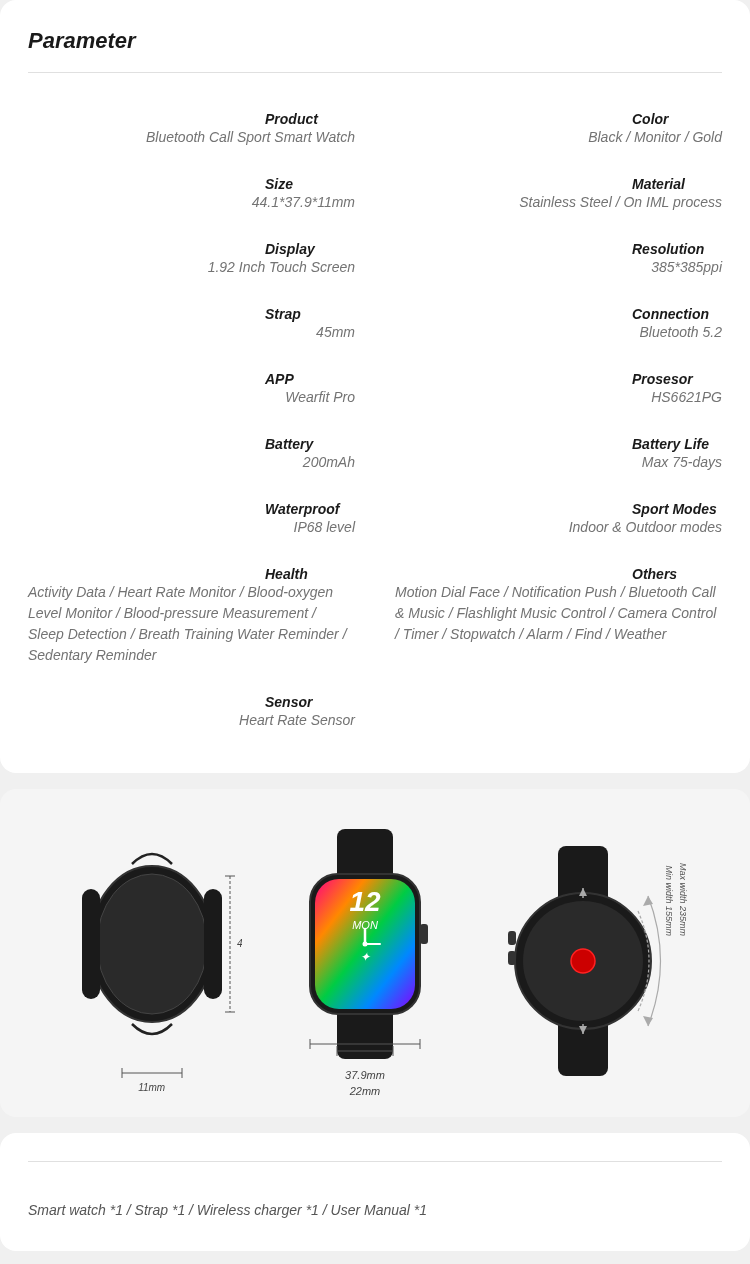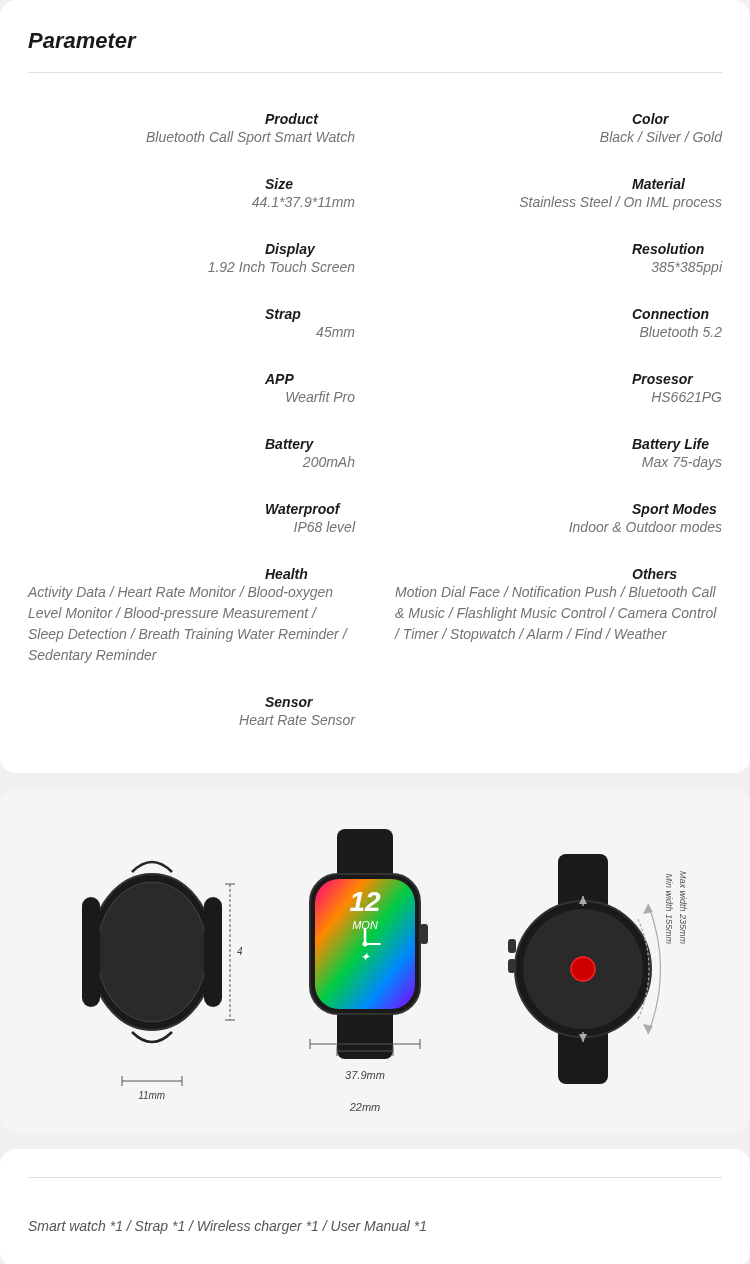--- a/index.html
+++ b/index.html
@@ -158,21 +158,21 @@
         <div class="param-row">
           <span class="param-label">Sensor</span>
           <span class="param-value">Heart Rate Sensor</span>
         </div>
       </div>
 
       <div class="right-col">
 
         <div class="param-row">
           <span class="param-label">Color</span>
-          <span class="param-value">Black / Silver / Gold</span>
+          <span class="param-value">Black / Monitor / Gold</span>
         </div>
 
         <div class="param-row">
           <span class="param-label">Material</span>
           <span class="param-value">Stainless Steel / On IML process</span>
         </div>
 
         <div class="param-row">
           <span class="param-label">Resolution</span>
           <span class="param-value">385*385ppi</span>
@@ -276,21 +276,21 @@
 
             <line x1="25" y1="215" x2="135" y2="215" stroke="#555" stroke-width="1"></line>
             <line x1="25" y1="210" x2="25" y2="220" stroke="#555" stroke-width="1"></line>
             <line x1="135" y1="210" x2="135" y2="220" stroke="#555" stroke-width="1"></line>
 
             <line x1="52" y1="222" x2="108" y2="222" stroke="#555" stroke-width="1"></line>
             <line x1="52" y1="217" x2="52" y2="227" stroke="#555" stroke-width="1"></line>
             <line x1="108" y1="217" x2="108" y2="227" stroke="#555" stroke-width="1"></line>
           </svg>
         </div>
-        <div class="diagram-labels" style="display:flex;align-items:center;gap:18px;">
+        <div class="diagram-labels" style="display:flex;align-items:center;gap:2px;">
           <span style="font-size:11px;color:#444;margin-bottom:2px;">37.9mm</span>
           <span style="font-size:11px;color:#444;">22mm</span>
         </div>
       </div>
 
       <div class="watch-diagram">
         <div class="watch-svg-container">
           <svg width="200" height="230" viewBox="0 0 200 230">
 
             <rect x="70" y="0" width="50" height="60" rx="8" fill="#1a1a1a"></rect>

